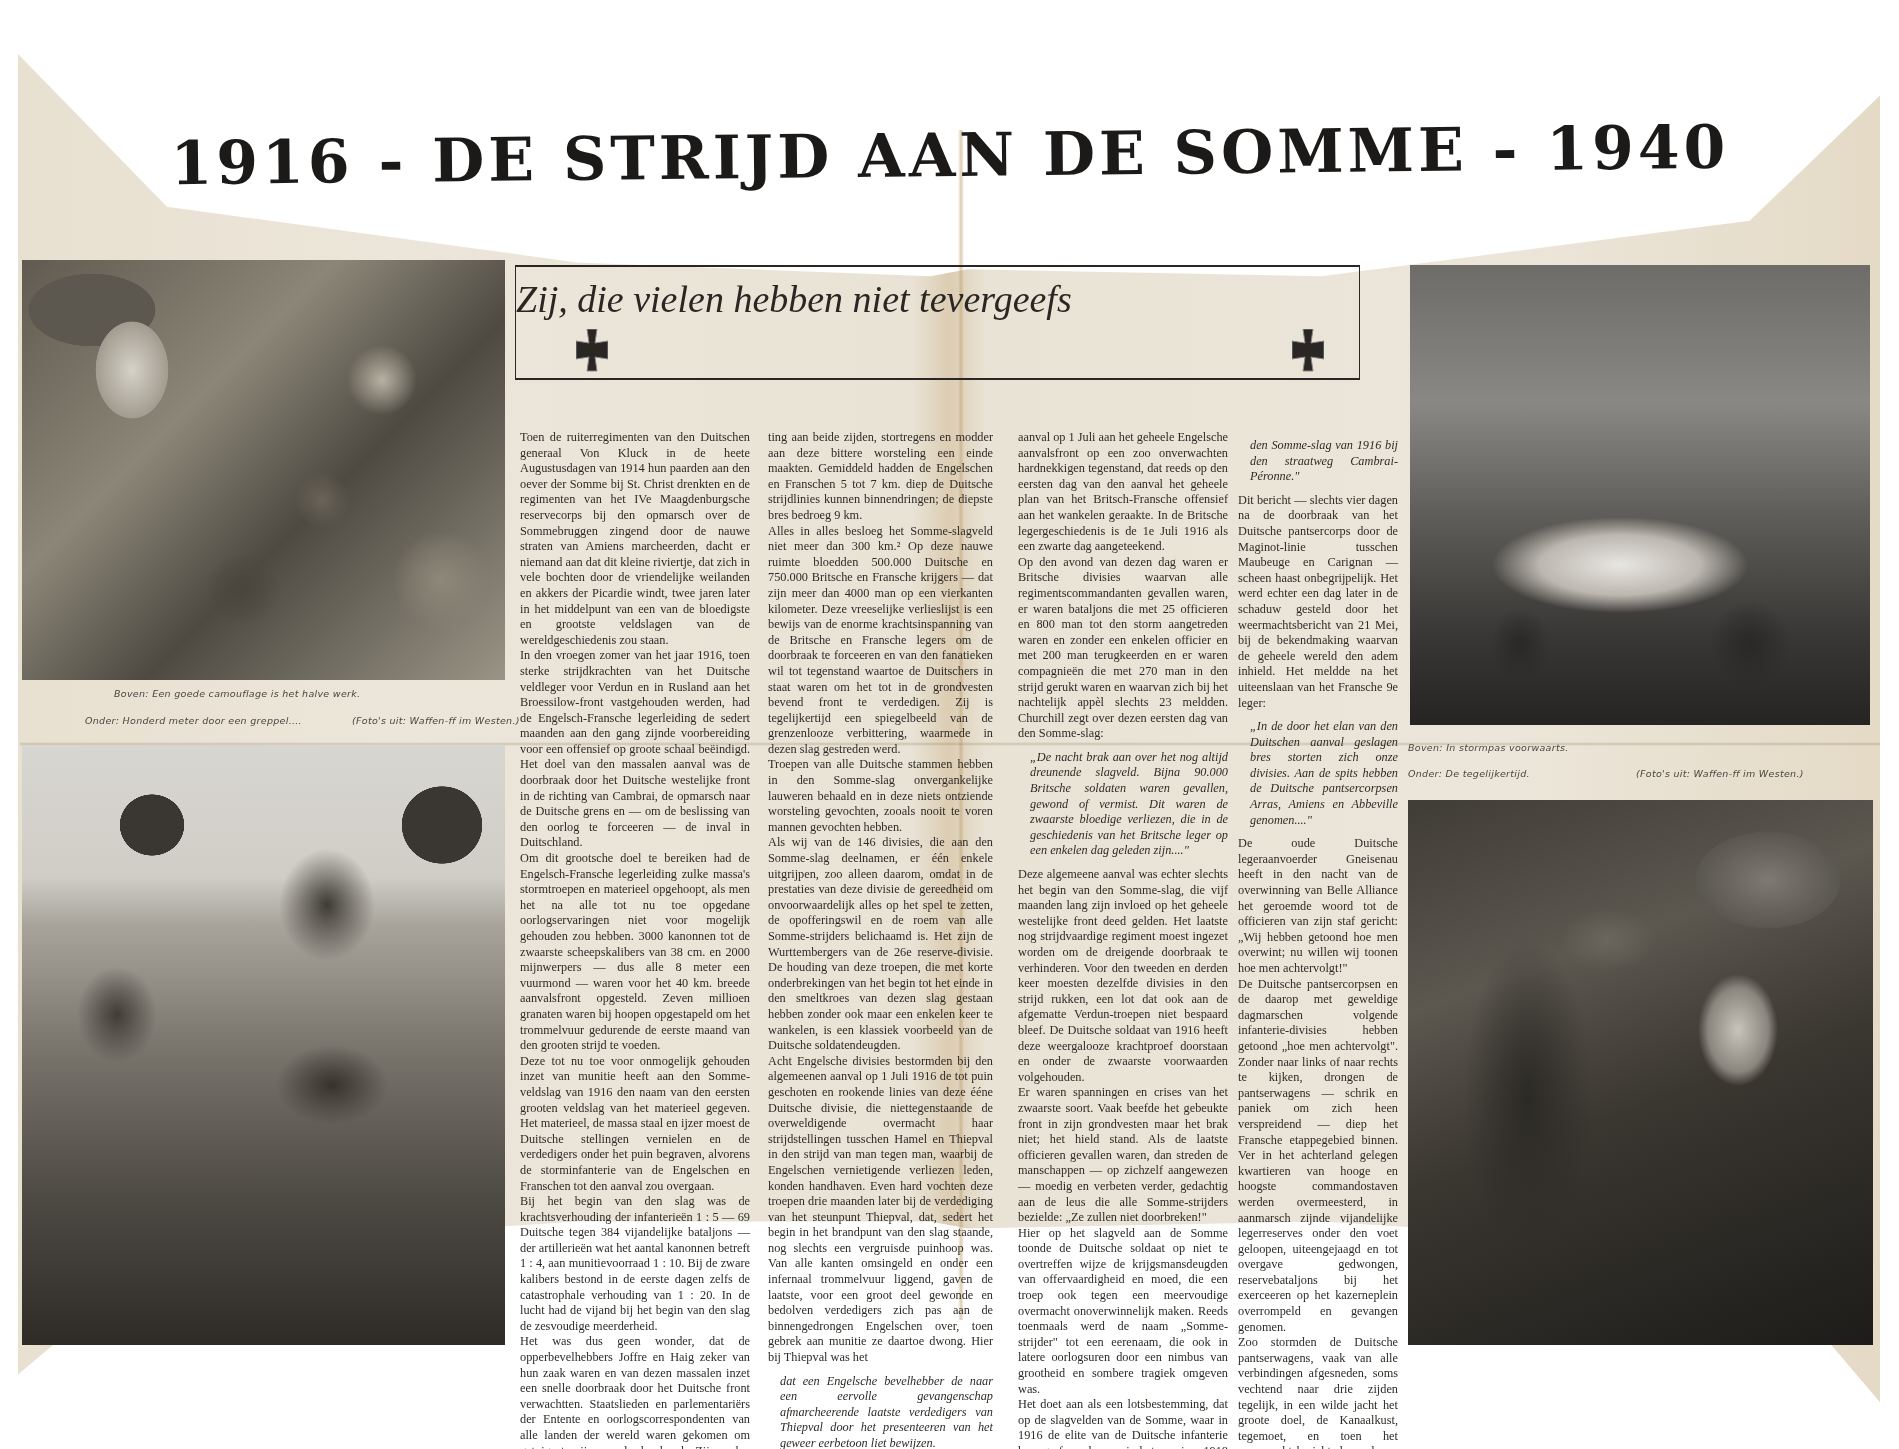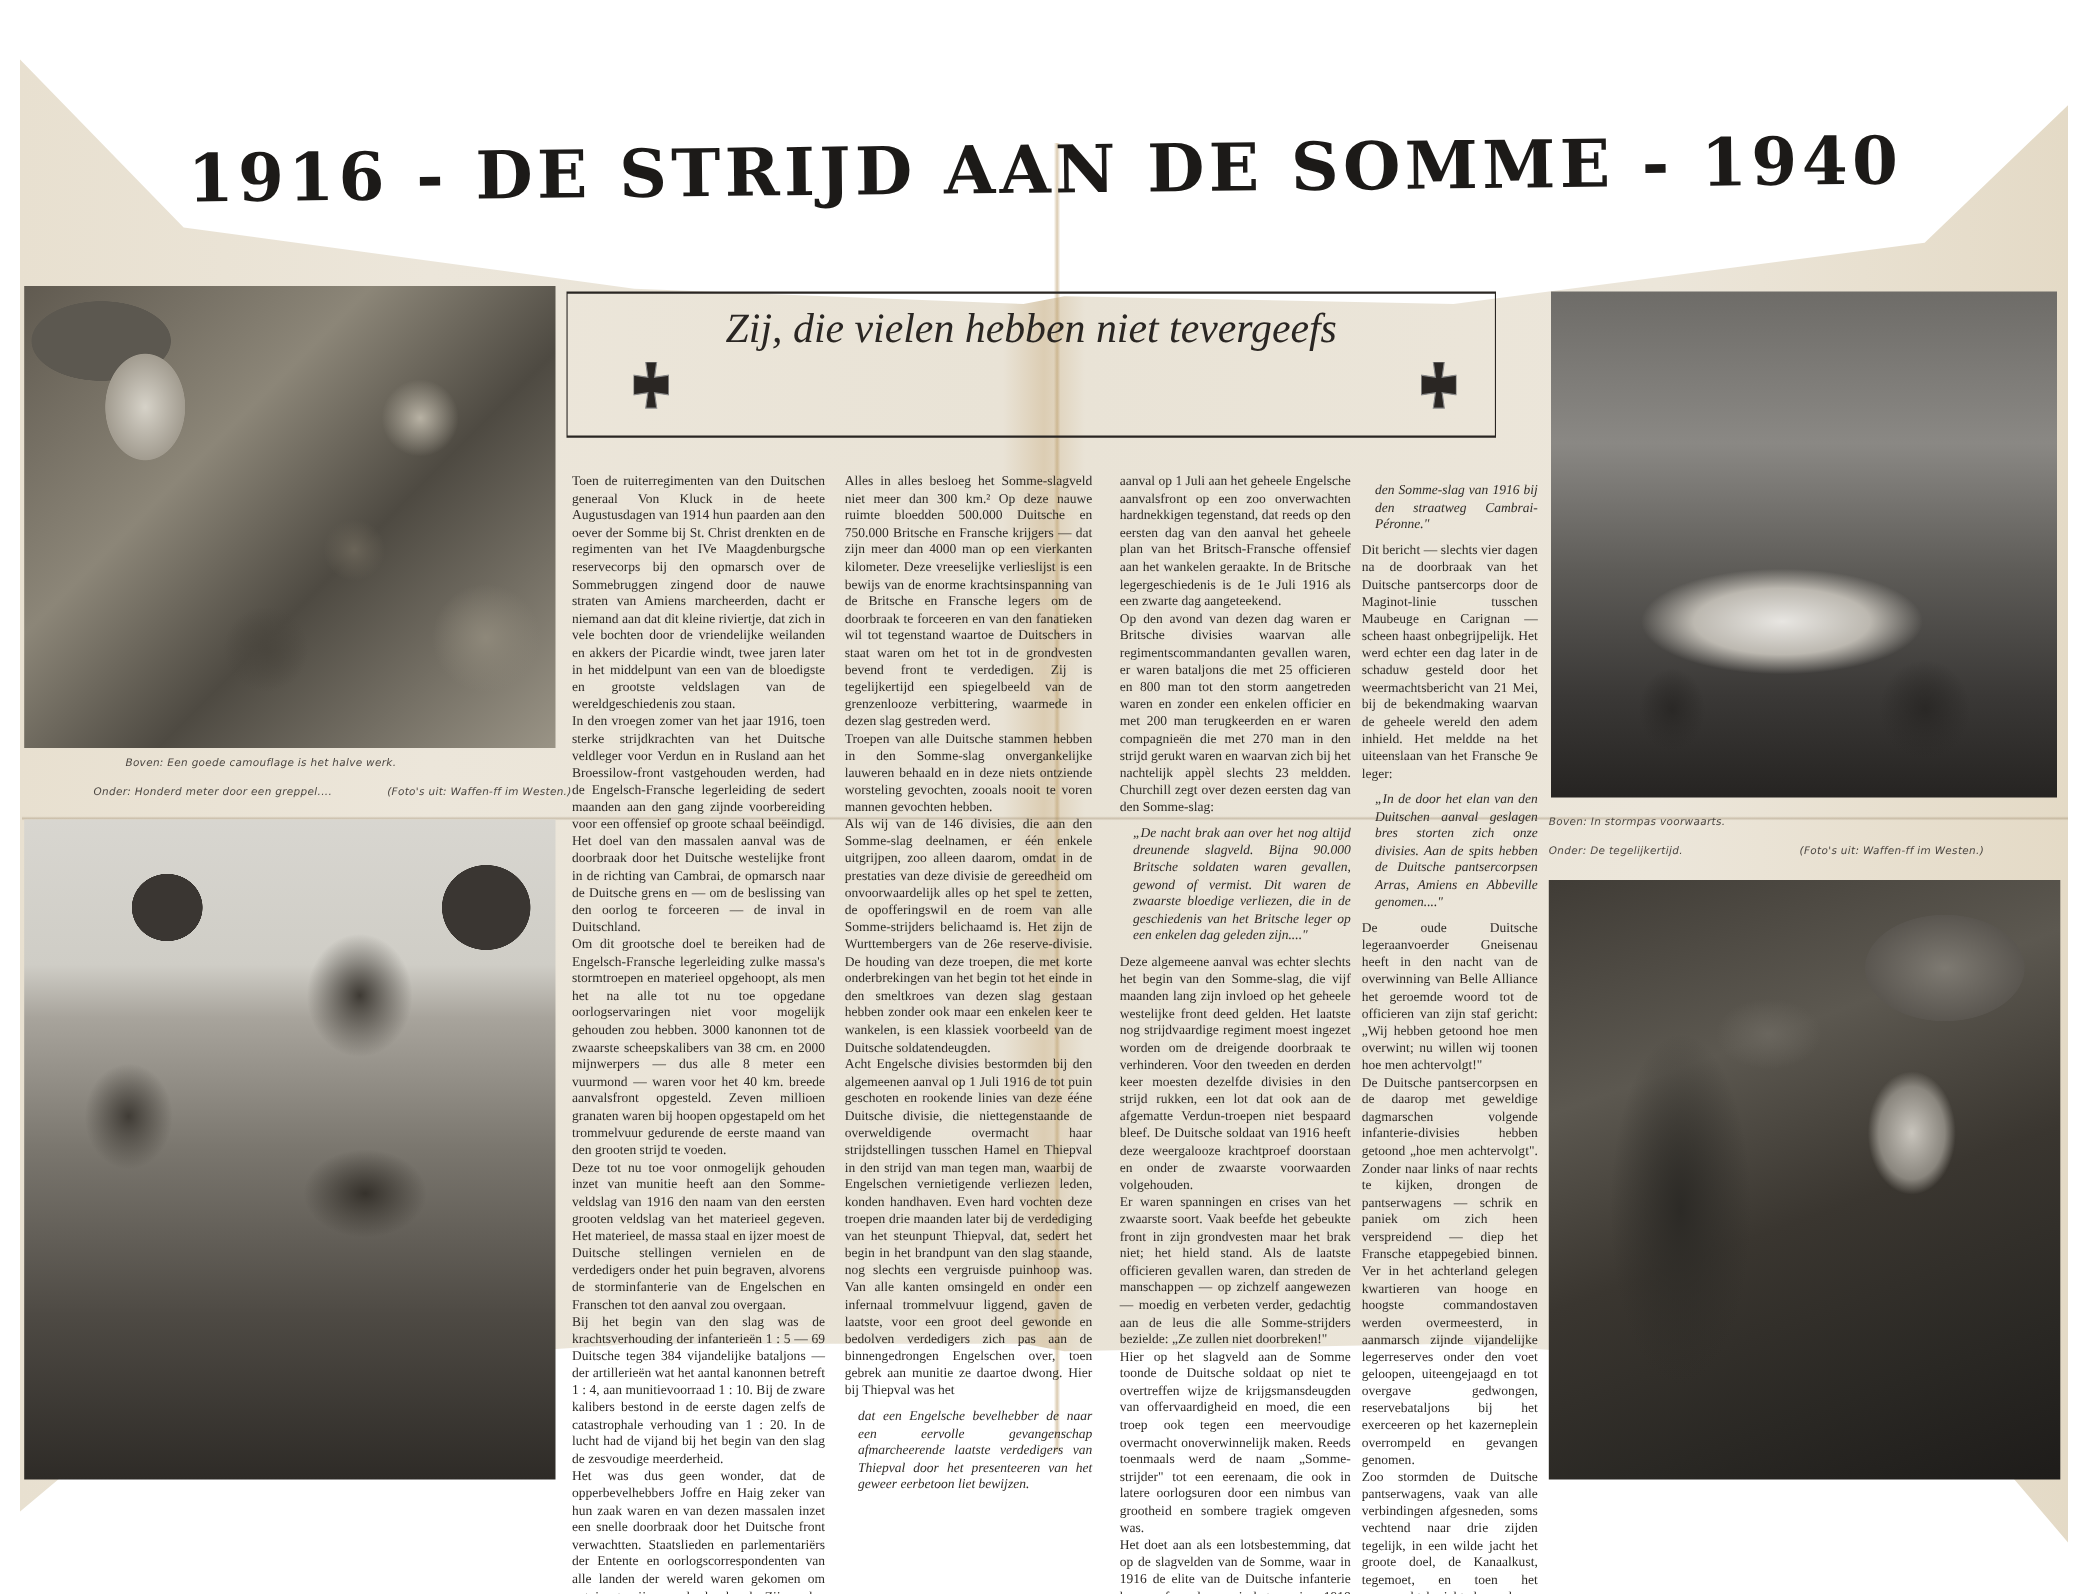--- a/index.html
+++ b/index.html
@@ -16,23 +16,23 @@
   .hfold { position: absolute; left: 20px; top: 742px; width: 1860px; height: 4px;
     background: linear-gradient(180deg, rgba(150,130,100,0), rgba(150,130,100,.35), rgba(150,130,100,0)); }
 
   .headline {
     position: absolute; left: 90px; top: 120px; width: 1720px; text-align: center;
     font-family: "DejaVu Serif", serif; font-weight: bold; font-size: 60px; letter-spacing: 4px;
     color: #1c1a18; transform: rotate(-0.6deg);
   }
 
   .subtitle-box {
-    position: absolute; left: 515px; top: 265px; width: 845px; height: 133px;
+    position: absolute; left: 515px; top: 265px; width: 845px; height: 115px;
     border-top: 2px solid #2a2623; border-bottom: 2px solid #2a2623; border-left: 1.5px solid #2a2623; border-right: 1.5px solid #2a2623;
-    text-align: center;
+    text-align: left;
   }
   .subtitle-line1 { position: absolute; top: 10px; left: 0; width: 100%; font-style: italic; font-size: 38px; color: #2a2623; }
   .subtitle-line2 { position: absolute; top: 57px; left: 0; width: 100%; font-style: italic; font-size: 38px; color: #2a2623; }
   .cross { position: absolute; top: 62px; width: 32px; height: 44px; }
   .cross.left { left: 60px; } .cross.right { right: 35px; }
 
   .photo { position: absolute; overflow: hidden; }
   .photo-camo { left: 22px; top: 260px; width: 483px; height: 420px;
     background:
       radial-gradient(ellipse 60px 80px at 110px 110px, #d6d2c8 0%, #a29c90 60%, transparent 61%),
@@ -112,20 +112,21 @@
   <p>Toen de ruiterregimenten van den Duitschen generaal Von Kluck in de heete Augustusdagen van 1914 hun paarden aan den oever der Somme bij St. Christ drenkten en de regimenten van het IVe Maagdenburgsche reservecorps bij den opmarsch over de Sommebruggen zingend door de nauwe straten van Amiens marcheerden, dacht er niemand aan dat dit kleine riviertje, dat zich in vele bochten door de vriendelijke weilanden en akkers der Picardie windt, twee jaren later in het middelpunt van een van de bloedigste en grootste veldslagen van de wereldgeschiedenis zou staan.</p>
   <p>In den vroegen zomer van het jaar 1916, toen sterke strijdkrachten van het Duitsche veldleger voor Verdun en in Rusland aan het Broessilow-front vastgehouden werden, had de Engelsch-Fransche legerleiding de sedert maanden aan den gang zijnde voorbereiding voor een offensief op groote schaal beëindigd. Het doel van den massalen aanval was de doorbraak door het Duitsche westelijke front in de richting van Cambrai, de opmarsch naar de Duitsche grens en — om de beslissing van den oorlog te forceeren — de inval in Duitschland.</p>
   <p>Om dit grootsche doel te bereiken had de Engelsch-Fransche legerleiding zulke massa's stormtroepen en materieel opgehoopt, als men het na alle tot nu toe opgedane oorlogservaringen niet voor mogelijk gehouden zou hebben. 3000 kanonnen tot de zwaarste scheepskalibers van 38 cm. en 2000 mijnwerpers — dus alle 8 meter een vuurmond — waren voor het 40 km. breede aanvalsfront opgesteld. Zeven millioen granaten waren bij hoopen opgestapeld om het trommelvuur gedurende de eerste maand van den grooten strijd te voeden.</p>
   <p>Deze tot nu toe voor onmogelijk gehouden inzet van munitie heeft aan den Somme-veldslag van 1916 den naam van den eersten grooten veldslag van het materieel gegeven. Het materieel, de massa staal en ijzer moest de Duitsche stellingen vernielen en de verdedigers onder het puin begraven, alvorens de storminfanterie van de Engelschen en Franschen tot den aanval zou overgaan.</p>
   <p>Bij het begin van den slag was de krachtsverhouding der infanterieën 1 : 5 — 69 Duitsche tegen 384 vijandelijke bataljons — der artillerieën wat het aantal kanonnen betreft 1 : 4, aan munitievoorraad 1 : 10. Bij de zware kalibers bestond in de eerste dagen zelfs de catastrophale verhouding van 1 : 20. In de lucht had de vijand bij het begin van den slag de zesvoudige meerderheid.</p>
   <p>Het was dus geen wonder, dat de opperbevelhebbers Joffre en Haig zeker van hun zaak waren en van dezen massalen inzet een snelle doorbraak door het Duitsche front verwachtten. Staatslieden en parlementariërs der Entente en oorlogscorrespondenten van alle landen der wereld waren gekomen om getuige te zijn van de doorbraak. Zij zouden bitter teleur gesteld worden.</p>
 
 </div>
 
 <div class="column col2">
+  <p>ting aan beide zijden, stortregens en modder aan deze bittere worsteling een einde maakten. Gemiddeld hadden de Engelschen en Franschen 5 tot 7 km. diep de Duitsche strijdlinies kunnen binnendringen; de diepste bres bedroeg 9 km.</p>
   <p>Alles in alles besloeg het Somme-slagveld niet meer dan 300 km.² Op deze nauwe ruimte bloedden 500.000 Duitsche en 750.000 Britsche en Fransche krijgers — dat zijn meer dan 4000 man op een vierkanten kilometer. Deze vreeselijke verlieslijst is een bewijs van de enorme krachtsinspanning van de Britsche en Fransche legers om de doorbraak te forceeren en van den fanatieken wil tot tegenstand waartoe de Duitschers in staat waren om het tot in de grondvesten bevend front te verdedigen. Zij is tegelijkertijd een spiegelbeeld van de grenzenlooze verbittering, waarmede in dezen slag gestreden werd.</p>
   <p>Troepen van alle Duitsche stammen hebben in den Somme-slag onvergankelijke lauweren behaald en in deze niets ontziende worsteling gevochten, zooals nooit te voren mannen gevochten hebben.</p>
   <p>Als wij van de 146 divisies, die aan den Somme-slag deelnamen, er één enkele uitgrijpen, zoo alleen daarom, omdat in de prestaties van deze divisie de gereedheid om onvoorwaardelijk alles op het spel te zetten, de opofferingswil en de roem van alle Somme-strijders belichaamd is. Het zijn de Wurttembergers van de 26e reserve-divisie. De houding van deze troepen, die met korte onderbrekingen van het begin tot het einde in den smeltkroes van dezen slag gestaan hebben zonder ook maar een enkelen keer te wankelen, is een klassiek voorbeeld van de Duitsche soldatendeugden.</p>
   <p>Acht Engelsche divisies bestormden bij den algemeenen aanval op 1 Juli 1916 de tot puin geschoten en rookende linies van deze ééne Duitsche divisie, die niettegenstaande de overweldigende overmacht haar strijdstellingen tusschen Hamel en Thiepval in den strijd van man tegen man, waarbij de Engelschen vernietigende verliezen leden, konden handhaven. Even hard vochten deze troepen drie maanden later bij de verdediging van het steunpunt Thiepval, dat, sedert het begin in het brandpunt van den slag staande, nog slechts een vergruisde puinhoop was. Van alle kanten omsingeld en onder een infernaal trommelvuur liggend, gaven de laatste, voor een groot deel gewonde en bedolven verdedigers zich pas aan de binnengedrongen Engelschen over, toen gebrek aan munitie ze daartoe dwong. Hier bij Thiepval was het</p>
   <p class="quote">dat een Engelsche bevelhebber de naar een eervolle gevangenschap afmarcheerende laatste verdedigers van Thiepval door het presenteeren van het geweer eerbetoon liet bewijzen.</p>
 
 </div>
 
 <div class="column col3">
   <p>aanval op 1 Juli aan het geheele Engelsche aanvalsfront op een zoo onverwachten hardnekkigen tegenstand, dat reeds op den eersten dag van den aanval het geheele plan van het Britsch-Fransche offensief aan het wankelen geraakte. In de Britsche legergeschiedenis is de 1e Juli 1916 als een zwarte dag aangeteekend.</p>

